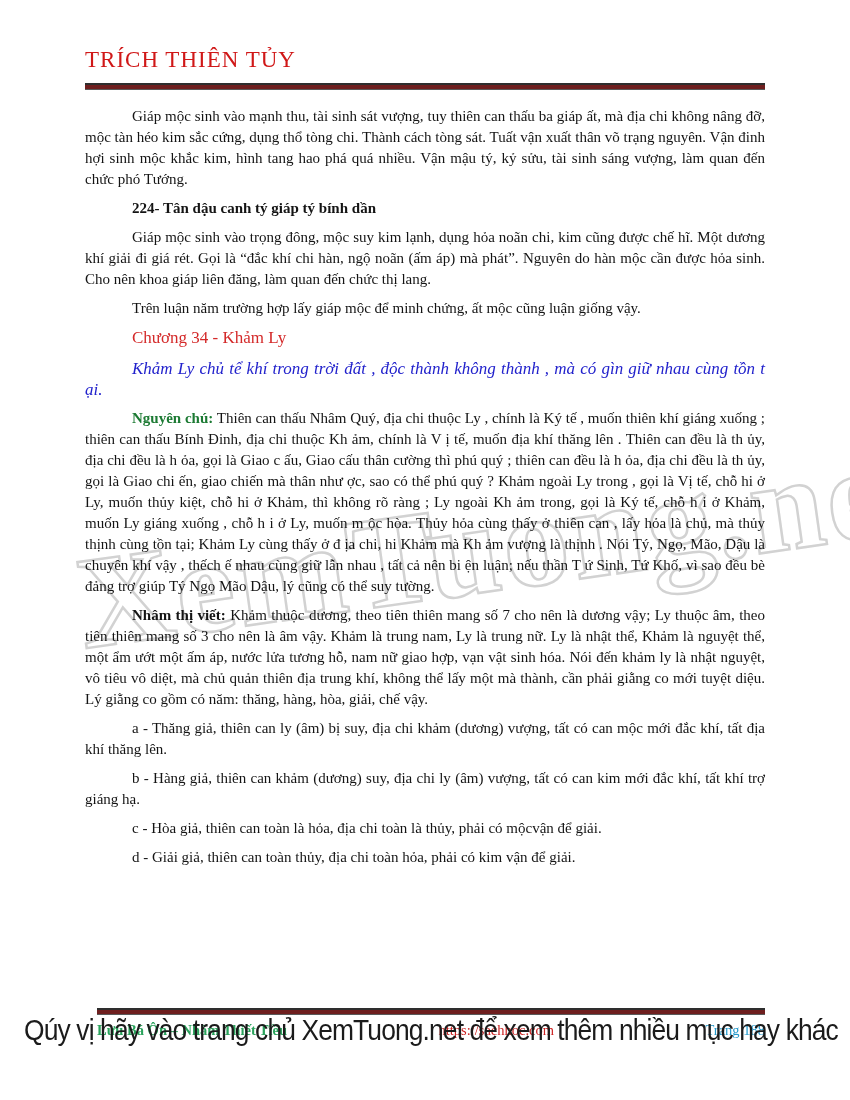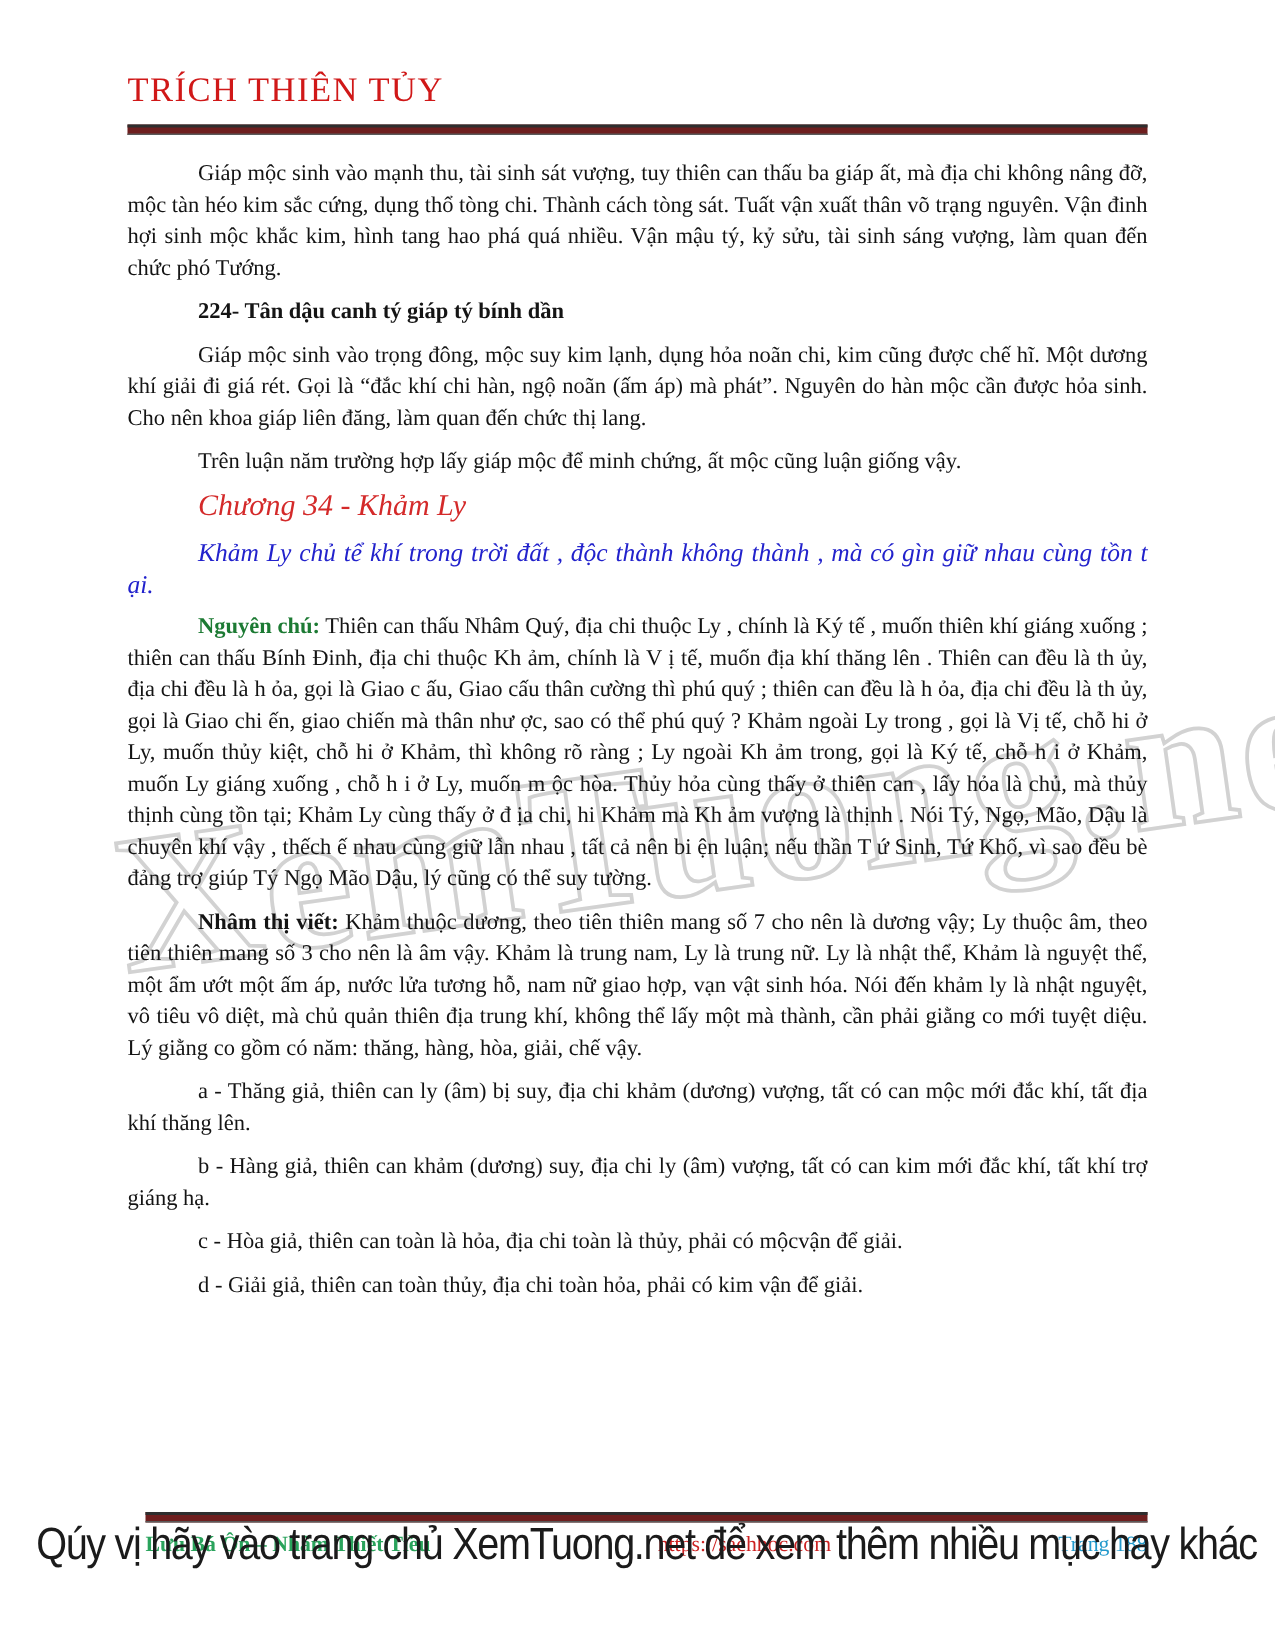--- a/index.html
+++ b/index.html
@@ -39,23 +39,22 @@
     font-size:15px;
     line-height:21px;
     text-align:justify;
     text-indent:47px;
   }
   p.p-heading{ font-weight:bold; text-align:left; }
   p.p-plain{ text-align:left; }
   p.p-bold{ font-weight:normal; }
   p.p-chapter{
     color:#d42a2a;
-    font-style:italic;
     text-align:left;
-    font-size:20px;
+    font-size:17px;
     margin-bottom:10px;
   }
   p.p-blue{
     color:#2222cc;
     font-style:italic;
     font-size:17px;
   }
   .label-green{ color:#1c7a33; font-weight:bold; }
   .label-bold{ font-weight:bold; }
   .watermark{

